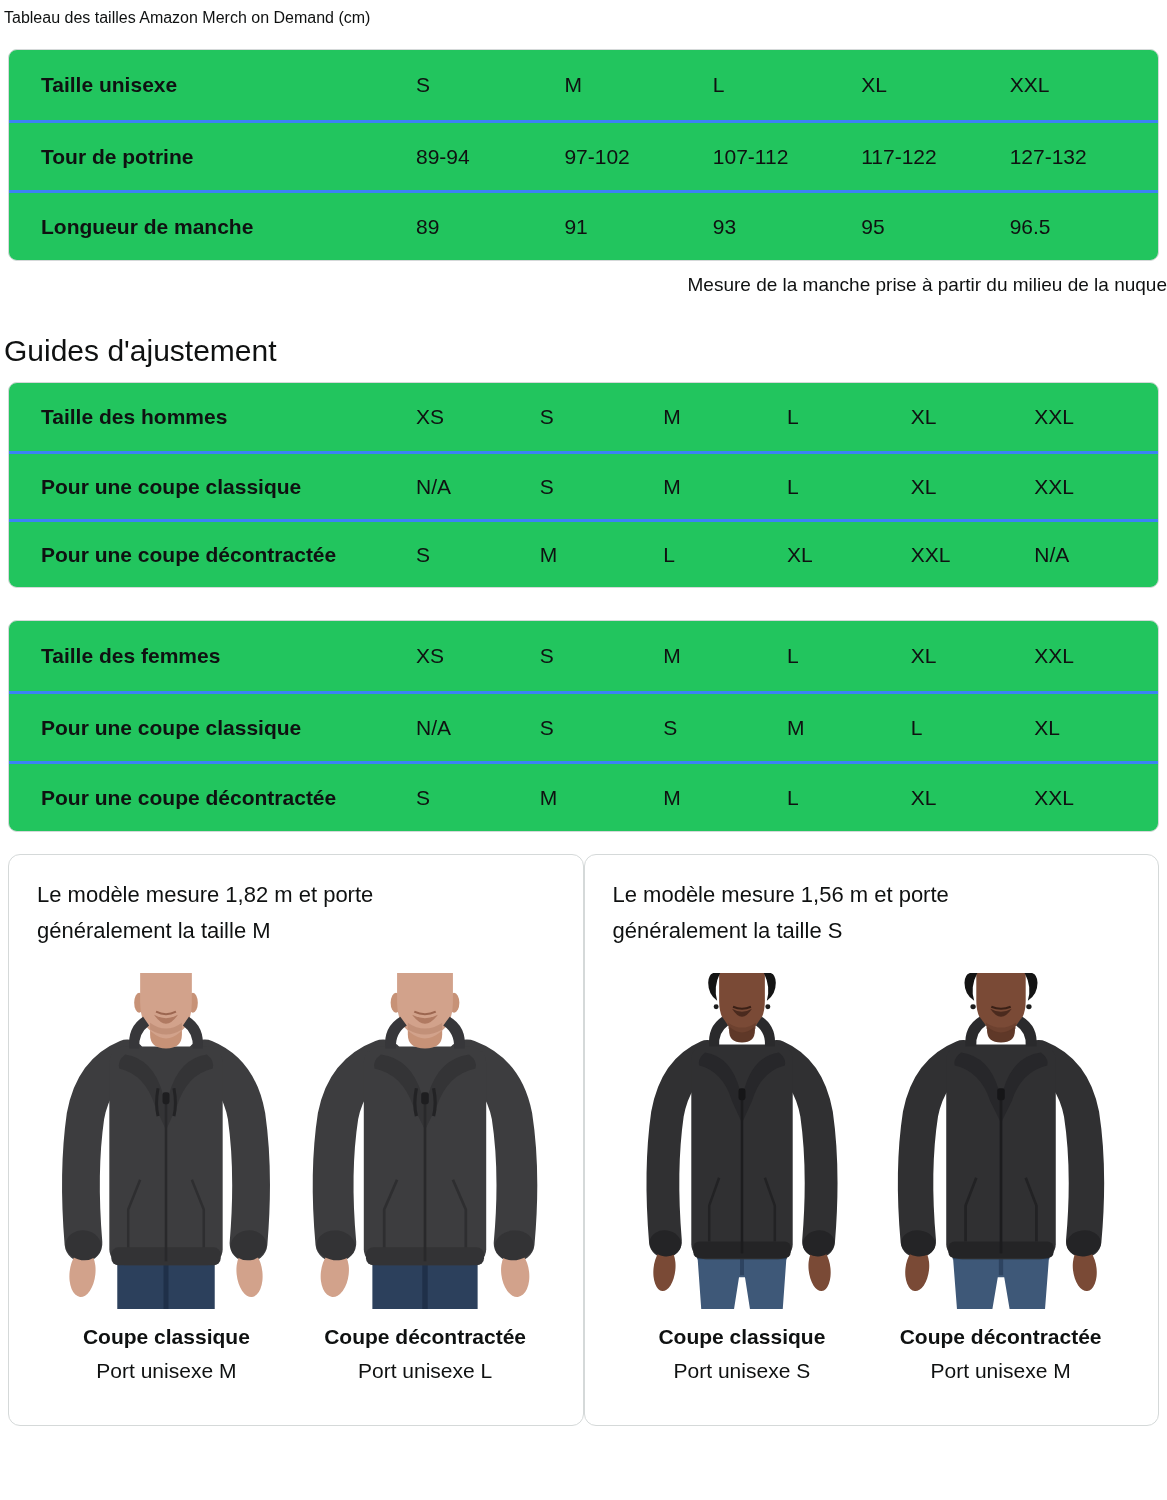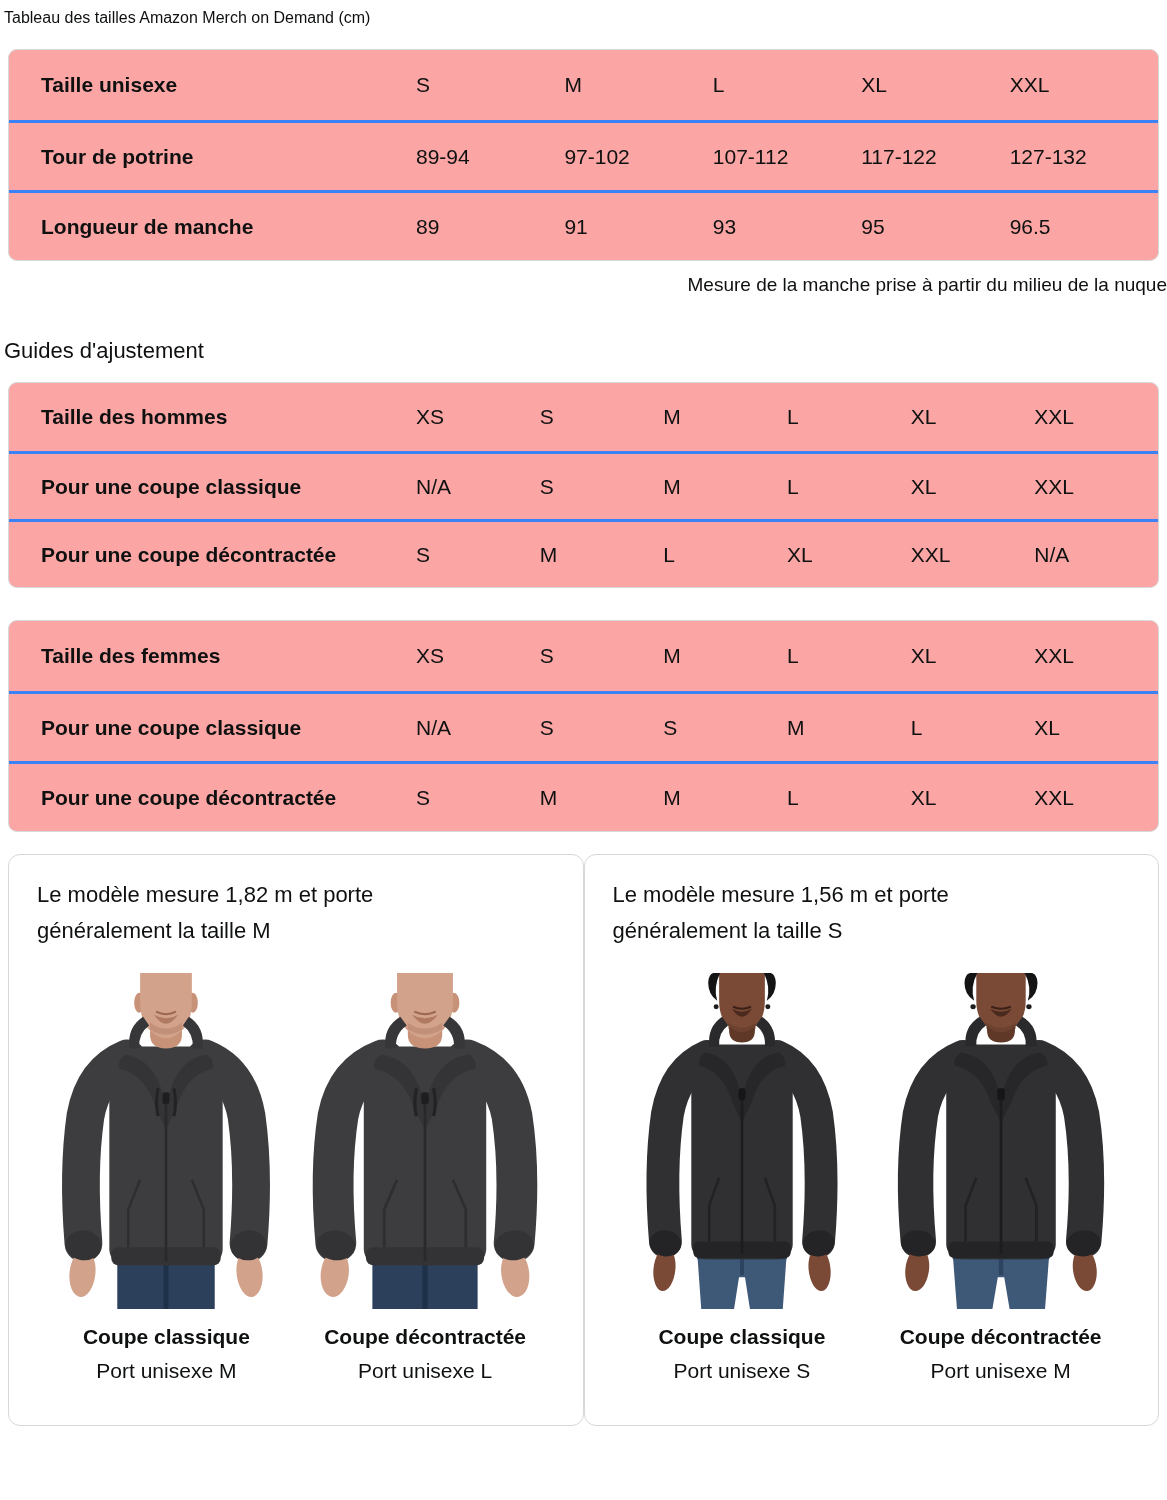--- a/index.html
+++ b/index.html
@@ -3,28 +3,28 @@
 <meta charset="utf-8">
 <style>
   html,body{margin:0;padding:0;background:#fff;}
   body{
     width:1167px;height:1500px;
     color:#0F1111;
     font-family:"Liberation Sans","DejaVu Sans",sans-serif;
     position:relative;overflow:hidden;
   }
   .page-title{margin:6px 0 0 4px;font-size:16px;font-weight:400;line-height:24px;}
-  .size-table{margin:19px 8px 13px 8px;border:1px solid #D5D9D9;border-radius:9px;background:#fca5a5;}
+  .size-table{margin:19px 8px 13px 8px;border:1px solid #D5D9D9;border-radius:9px;background:#22c55e;}
   .trow{display:flex;align-items:center;height:70px;padding-left:32px;box-sizing:border-box;}
   .trow + .trow{border-top:3px solid #3b82f6;}
   .t2 .trow{height:68px;}
   .tlabel{flex:0 0 375px;font-weight:700;font-size:21px;}
   .tcell{flex:1 1 0;font-size:21px;}
   .sleeve-note{margin:13px 0 0 4px;font-size:19px;font-weight:400;line-height:22px;text-align:right;}
-  .section-heading{margin:41px 0 0 4px;font-size:22px;font-weight:400;line-height:28px;}
+  .section-heading{margin:41px 0 0 4px;font-size:30px;font-weight:400;line-height:28px;}
   .mt17{margin-top:17px;}
   .mt32{margin-top:32px;}
   .cards{display:flex;margin:22px 8px 0 8px;}
   .card{
     flex:1 1 0;box-sizing:border-box;height:572px;
     border:1px solid #D5D9D9;border-radius:12px;
     padding:22px 28px 18px 28px;background:#fff;
   }
   .card-desc{font-size:22px;line-height:36px;font-weight:400;max-width:450px;}
   .models{display:flex;margin-top:10px;}

